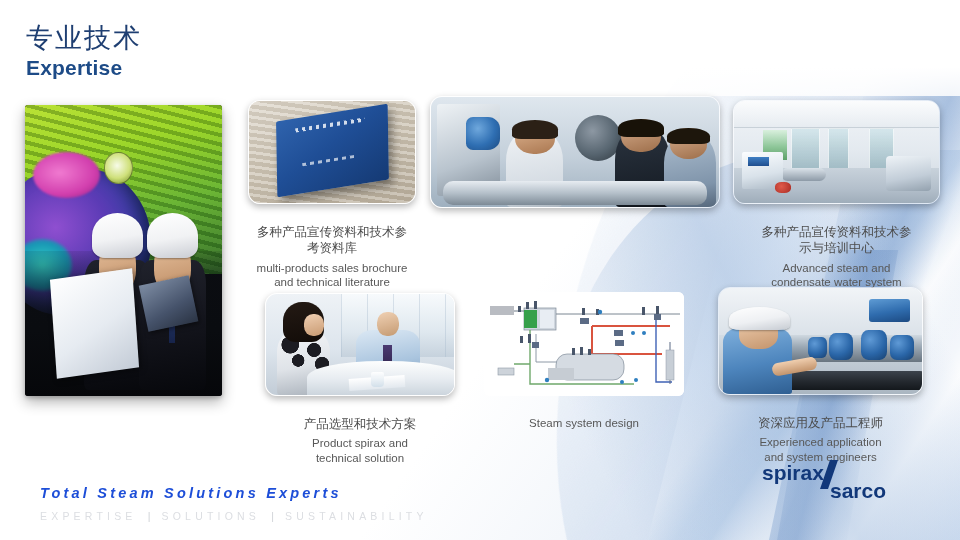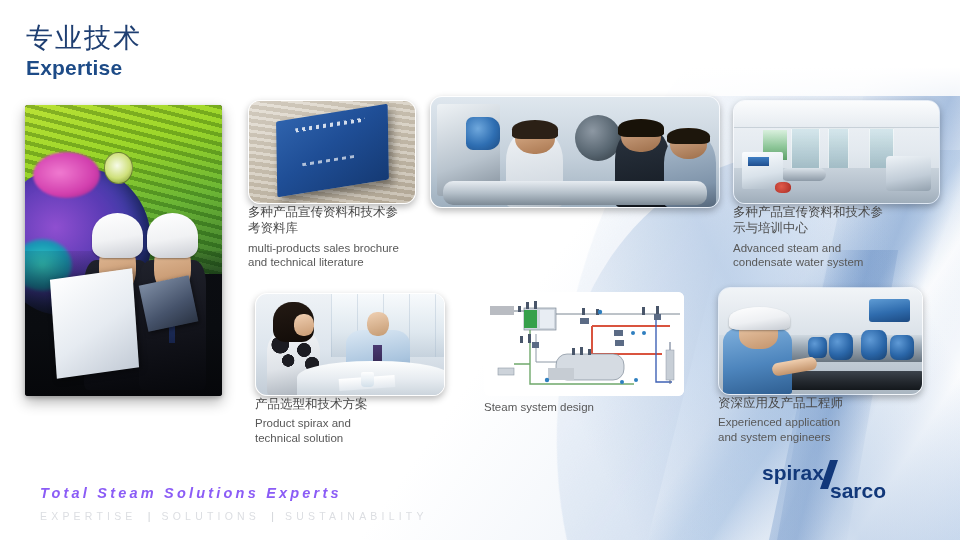--- a/index.html
+++ b/index.html
@@ -165,38 +165,38 @@
     box-shadow:1px 2px 5px rgba(0,0,0,0.5);
   }
 
   
   .card { position:absolute; z-index:5; }
   .thumb {
     border-radius:12px; overflow:hidden; position:relative;
     box-shadow:0 3px 7px rgba(0,0,0,0.28);
     border:1px solid rgba(255,255,255,0.6);
   }
-  .cap { margin-top:0; }
+  .cap { text-align:center; margin-top:20px; }
   .cap-cn {
     font-family:"DejaVu Sans","Liberation Sans", sans-serif;
     font-size:12.5px; color:#4b4b4b; line-height:1.3; white-space:pre-line;
   }
   .cap-en {
     font-size:11.5px; color:#585858; line-height:1.3;
     margin-top:4px; white-space:pre-line;
   }
 
   
   #card-brochure { left:248px; top:100px; width:168px; }
   #card-brochure .thumb { width:168px; height:104px; }
   #card-training { left:430px; top:96px; width:290px; }
   #card-training .thumb { width:290px; height:112px; }
   #card-center { left:733px; top:100px; width:207px; }
   #card-center .thumb { width:207px; height:104px; }
-  #card-sizing { left:255px; top:293px; width:190px; }
+  #card-sizing { left:265px; top:293px; width:190px; }
   #card-sizing .thumb { width:190px; height:103px; }
   #card-design { left:484px; top:292px; width:200px; }
   #card-design .thumb { width:200px; height:104px; border-radius:6px; border:none; box-shadow:none; }
   #card-engineers { left:718px; top:287px; width:205px; }
   #card-engineers .thumb { width:205px; height:108px; }
 
   
   .tb-book { position:absolute; inset:0; background:linear-gradient(160deg,#ded7cb 0%,#cfc6b6 45%,#b9ae9c 100%); }
   .tb-book .lines {
     position:absolute; inset:0;
@@ -425,21 +425,21 @@
   .tb-eng .eng-arm {
     position:absolute; left:26%; bottom:20%; width:22%; height:12%;
     background:linear-gradient(180deg,#f0cfb0,#c3946c);
     border-radius:6px; transform:rotate(-10deg);
   }
 
   
   .footer { position:absolute; left:40px; bottom:18px; z-index:6; }
   .tagline {
     font-size:14.5px; font-weight:bold; font-style:italic;
-    color:#8b5cf6; letter-spacing:3.2px; white-space:nowrap;
+    color:#1d4ed8; letter-spacing:3.2px; white-space:nowrap;
   }
   .pillars {
     margin-top:9px; font-size:10.5px; color:#dcdee2;
     letter-spacing:4.2px; white-space:nowrap;
   }
   .pillars .sep { color:#cfd2d7; letter-spacing:0; padding:0 4px; }
 
   
   .logo {
     position:absolute; right:22px; bottom:32px; z-index:7;

